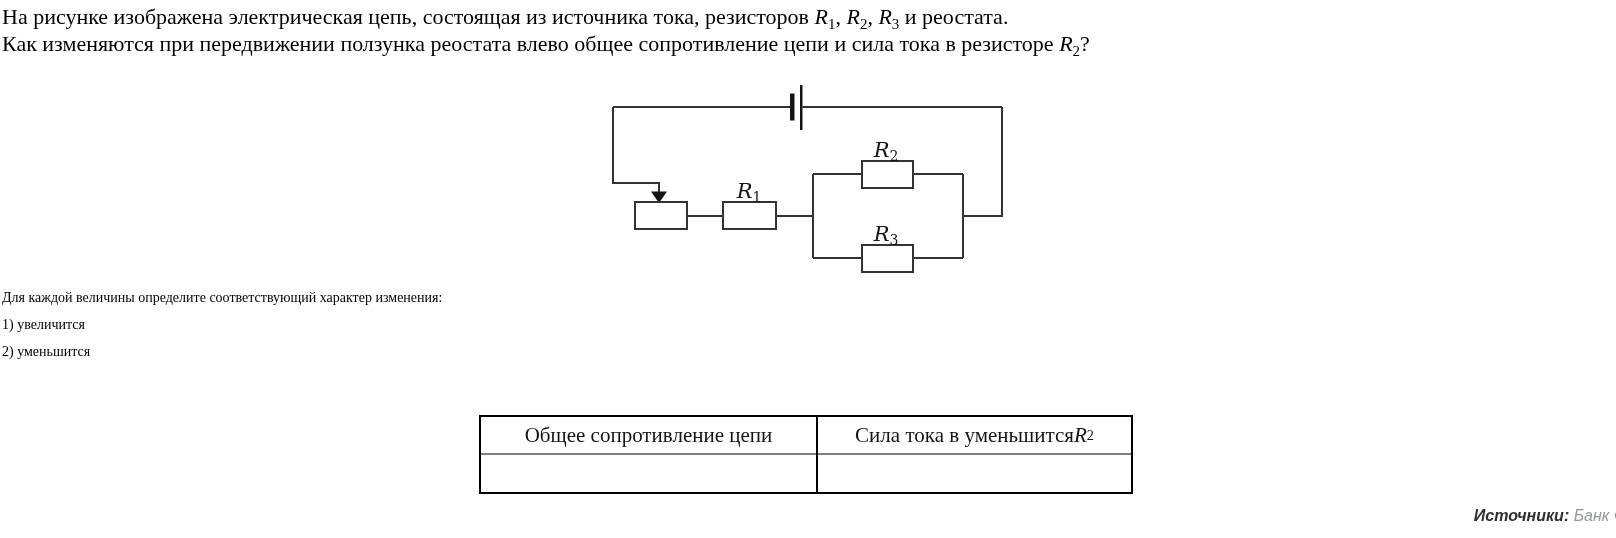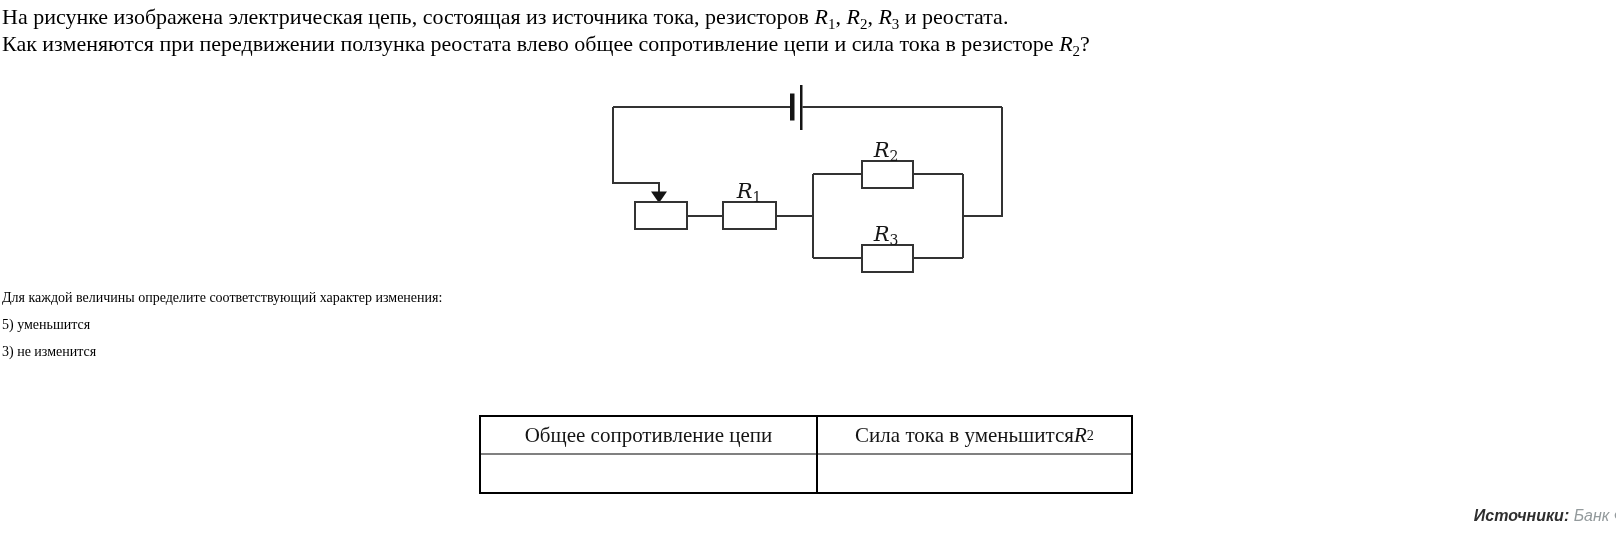--- a/index.html
+++ b/index.html
@@ -97,22 +97,22 @@
     <rect class="box" x="723" y="202" width="53" height="27"></rect>
     <rect class="box" x="862" y="161" width="51" height="27"></rect>
     <rect class="box" x="862" y="245" width="51" height="27"></rect>
     <text class="clabel" x="749" y="198"><tspan>R</tspan><tspan class="csub" dy="4">1</tspan></text>
     <text class="clabel" x="886" y="157"><tspan>R</tspan><tspan class="csub" dy="4">2</tspan></text>
     <text class="clabel" x="886" y="241"><tspan>R</tspan><tspan class="csub" dy="4">3</tspan></text>
   </svg>
 
   <div class="instructions">
     <div>Для каждой величины определите соответствующий характер изменения:</div>
-    <div>5) уменьшится</div>
-    <div>3) не изменится</div>
+    <div>1) увеличится</div>
+    <div>2) уменьшится</div>
   </div>
 
   <div class="answer-table">
     <div class="thcell">
         <span>Общее сопротивление цепи</span>
       </div>
     <div class="tdivider-v"></div>
     <div class="thcell">
         <span>Сила тока в уменьшится </span>
         <span class="it">R</span>

